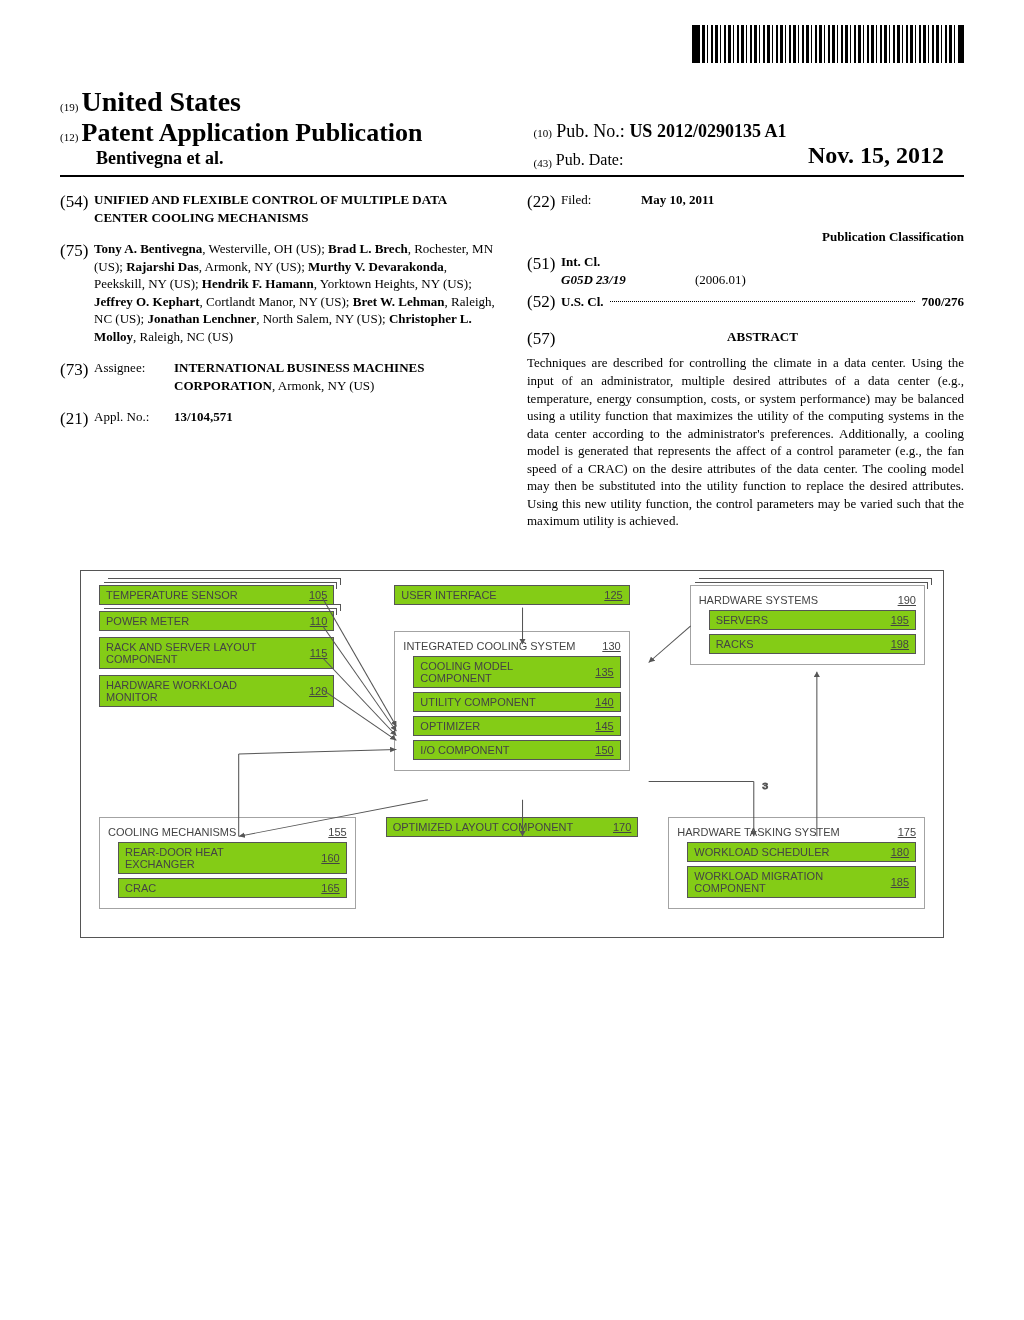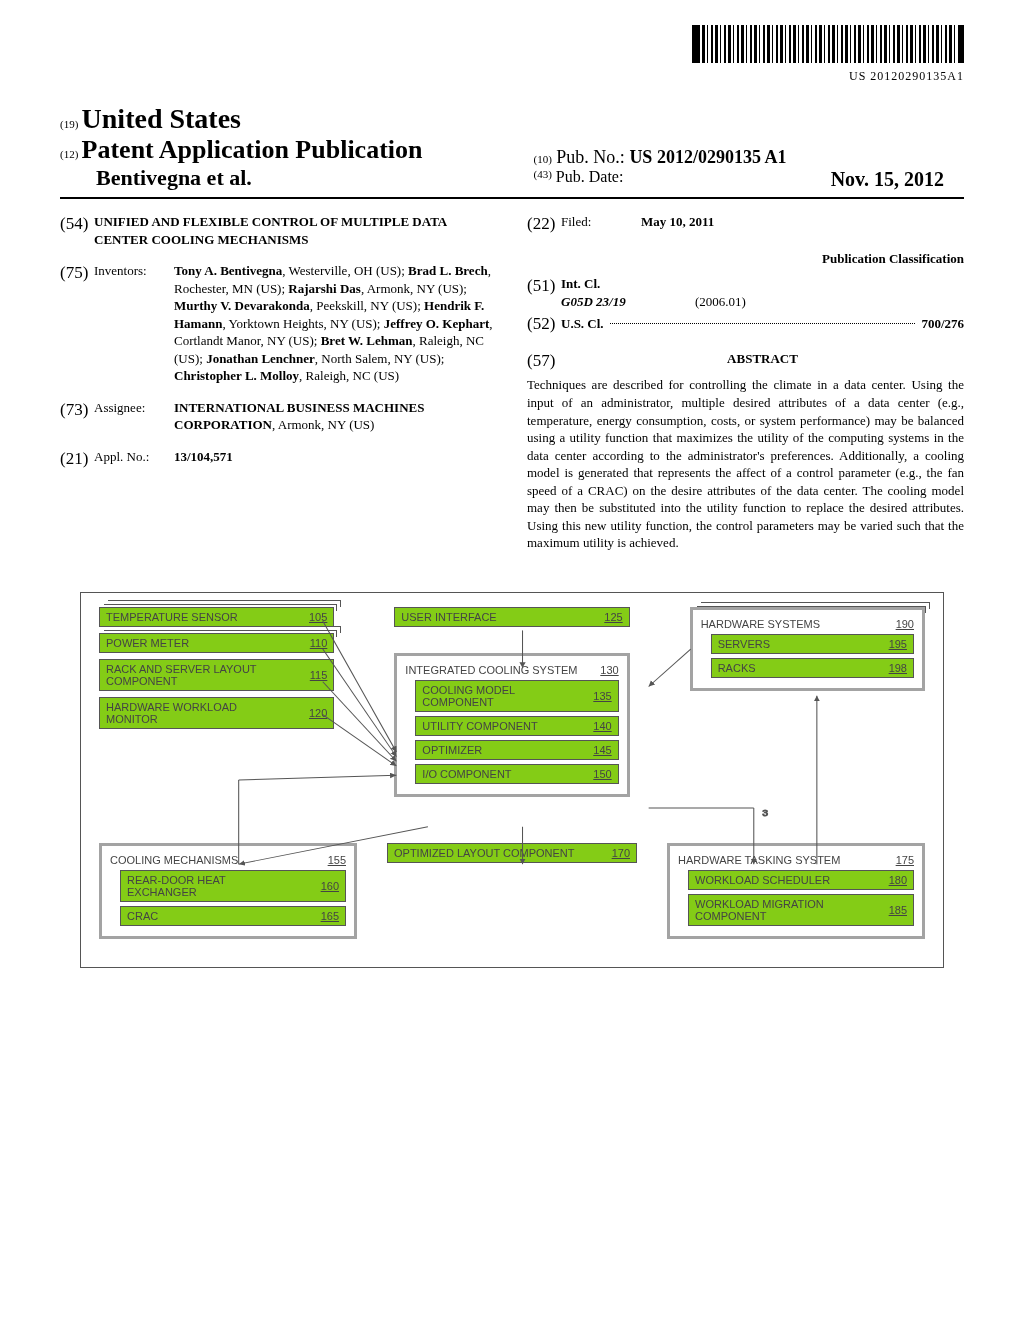--- a/index.html
+++ b/index.html
@@ -53,39 +53,39 @@
   }
   .us-title {
     font-size: 28px;
     font-weight: bold;
   }
   .pap-title {
     font-size: 26px;
     font-weight: bold;
   }
   .authors {
-    font-size: 22px;
+    font-size: 18px;
     font-weight: bold;
     padding-left: 36px;
   }
   .pub-no-line {
     font-size: 18px;
   }
   .pub-no-bold {
     font-weight: bold;
   }
   .pub-date-row {
     display: flex;
-    align-items: flex-start;
+    align-items: flex-end;
   }
   .pub-date-label {
     font-size: 16px;
   }
   .pub-date-val {
-    font-size: 20px;
+    font-size: 24px;
     font-weight: bold;
     margin-left: auto;
     padding-right: 20px;
   }
   .columns {
     display: flex;
     gap: 30px;
     margin-top: 14px;
   }
   .col {
@@ -164,21 +164,21 @@
     padding: 3px 6px;
     margin-bottom: 6px;
     display: flex;
     justify-content: space-between;
     align-items: center;
     background: #84cc16;
     position: relative;
     gap: 25px;
   }
   .dbox-outer {
-    border: 3px solid #a3a3a3;
+    border: 1px solid #a3a3a3;
     padding: 8px 8px 6px 8px;
     margin-bottom: 6px;
     background: #fff;
   }
   .dbox-title {
     display: flex;
     justify-content: space-between;
     margin-bottom: 4px;
   }
   .inner .dbox { margin-left: 10px; margin-bottom: 4px; }
@@ -211,21 +211,20 @@
     pointer-events: none;
   }
 </style>
 </head>
 <body>
 
 <div class="page">
 
   <div class="barcode-area">
     <div class="barcode"></div>
-    <div class="barcode-num">US 20120290135A1</div>
   </div>
 
   <div class="header">
     <div class="header-left">
       <div>
         <span class="small-prefix">(19)</span>
         <span class="us-title">United States</span>
       </div>
       <div>
         <span class="small-prefix">(12)</span>
@@ -250,21 +249,20 @@
   <div class="columns">
 
     <div class="col">
       <div class="field-row">
         <div class="field-num">(54)</div>
         <div class="field-val title54">UNIFIED AND FLEXIBLE CONTROL OF MULTIPLE DATA CENTER COOLING MECHANISMS</div>
       </div>
 
       <div class="field-row">
         <div class="field-num">(75)</div>
-        <div class="field-label">Inventors:</div>
         <div class="field-val">
           <b>Tony A. Bentivegna</b>, Westerville, OH (US); <b>Brad L. Brech</b>, Rochester, MN (US); <b>Rajarshi Das</b>, Armonk, NY (US); <b>Murthy V. Devarakonda</b>, Peekskill, NY (US); <b>Hendrik F. Hamann</b>, Yorktown Heights, NY (US); <b>Jeffrey O. Kephart</b>, Cortlandt Manor, NY (US); <b>Bret W. Lehman</b>, Raleigh, NC (US); <b>Jonathan Lenchner</b>, North Salem, NY (US); <b>Christopher L. Molloy</b>, Raleigh, NC (US)
         </div>
       </div>
 
       <div class="field-row">
         <div class="field-num">(73)</div>
         <div class="field-label">Assignee:</div>
         <div class="field-val">
           <b>INTERNATIONAL BUSINESS MACHINES CORPORATION</b>, Armonk, NY (US)

